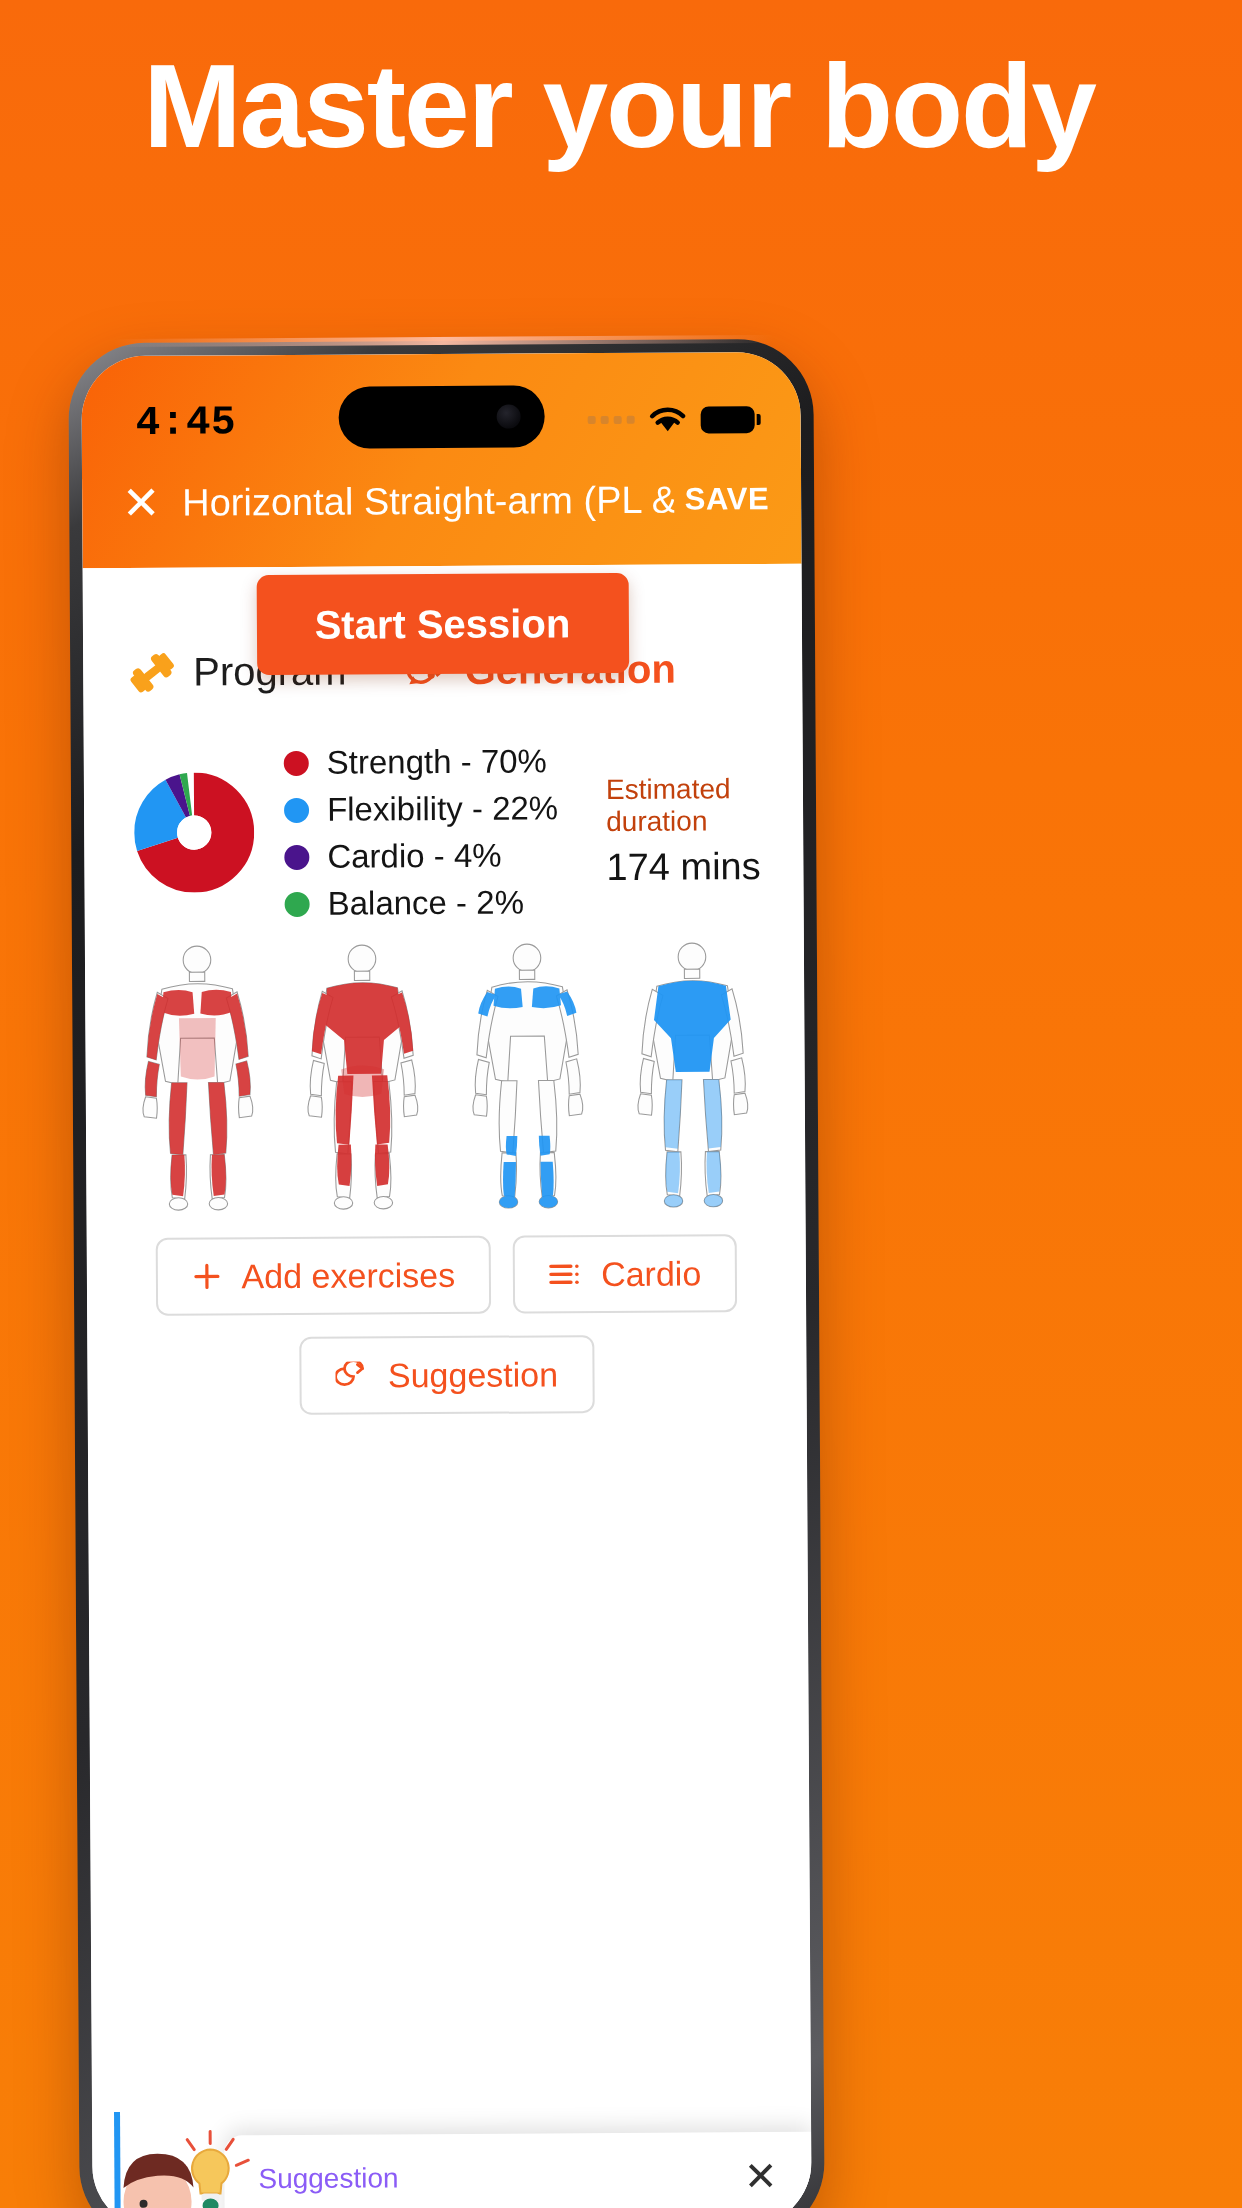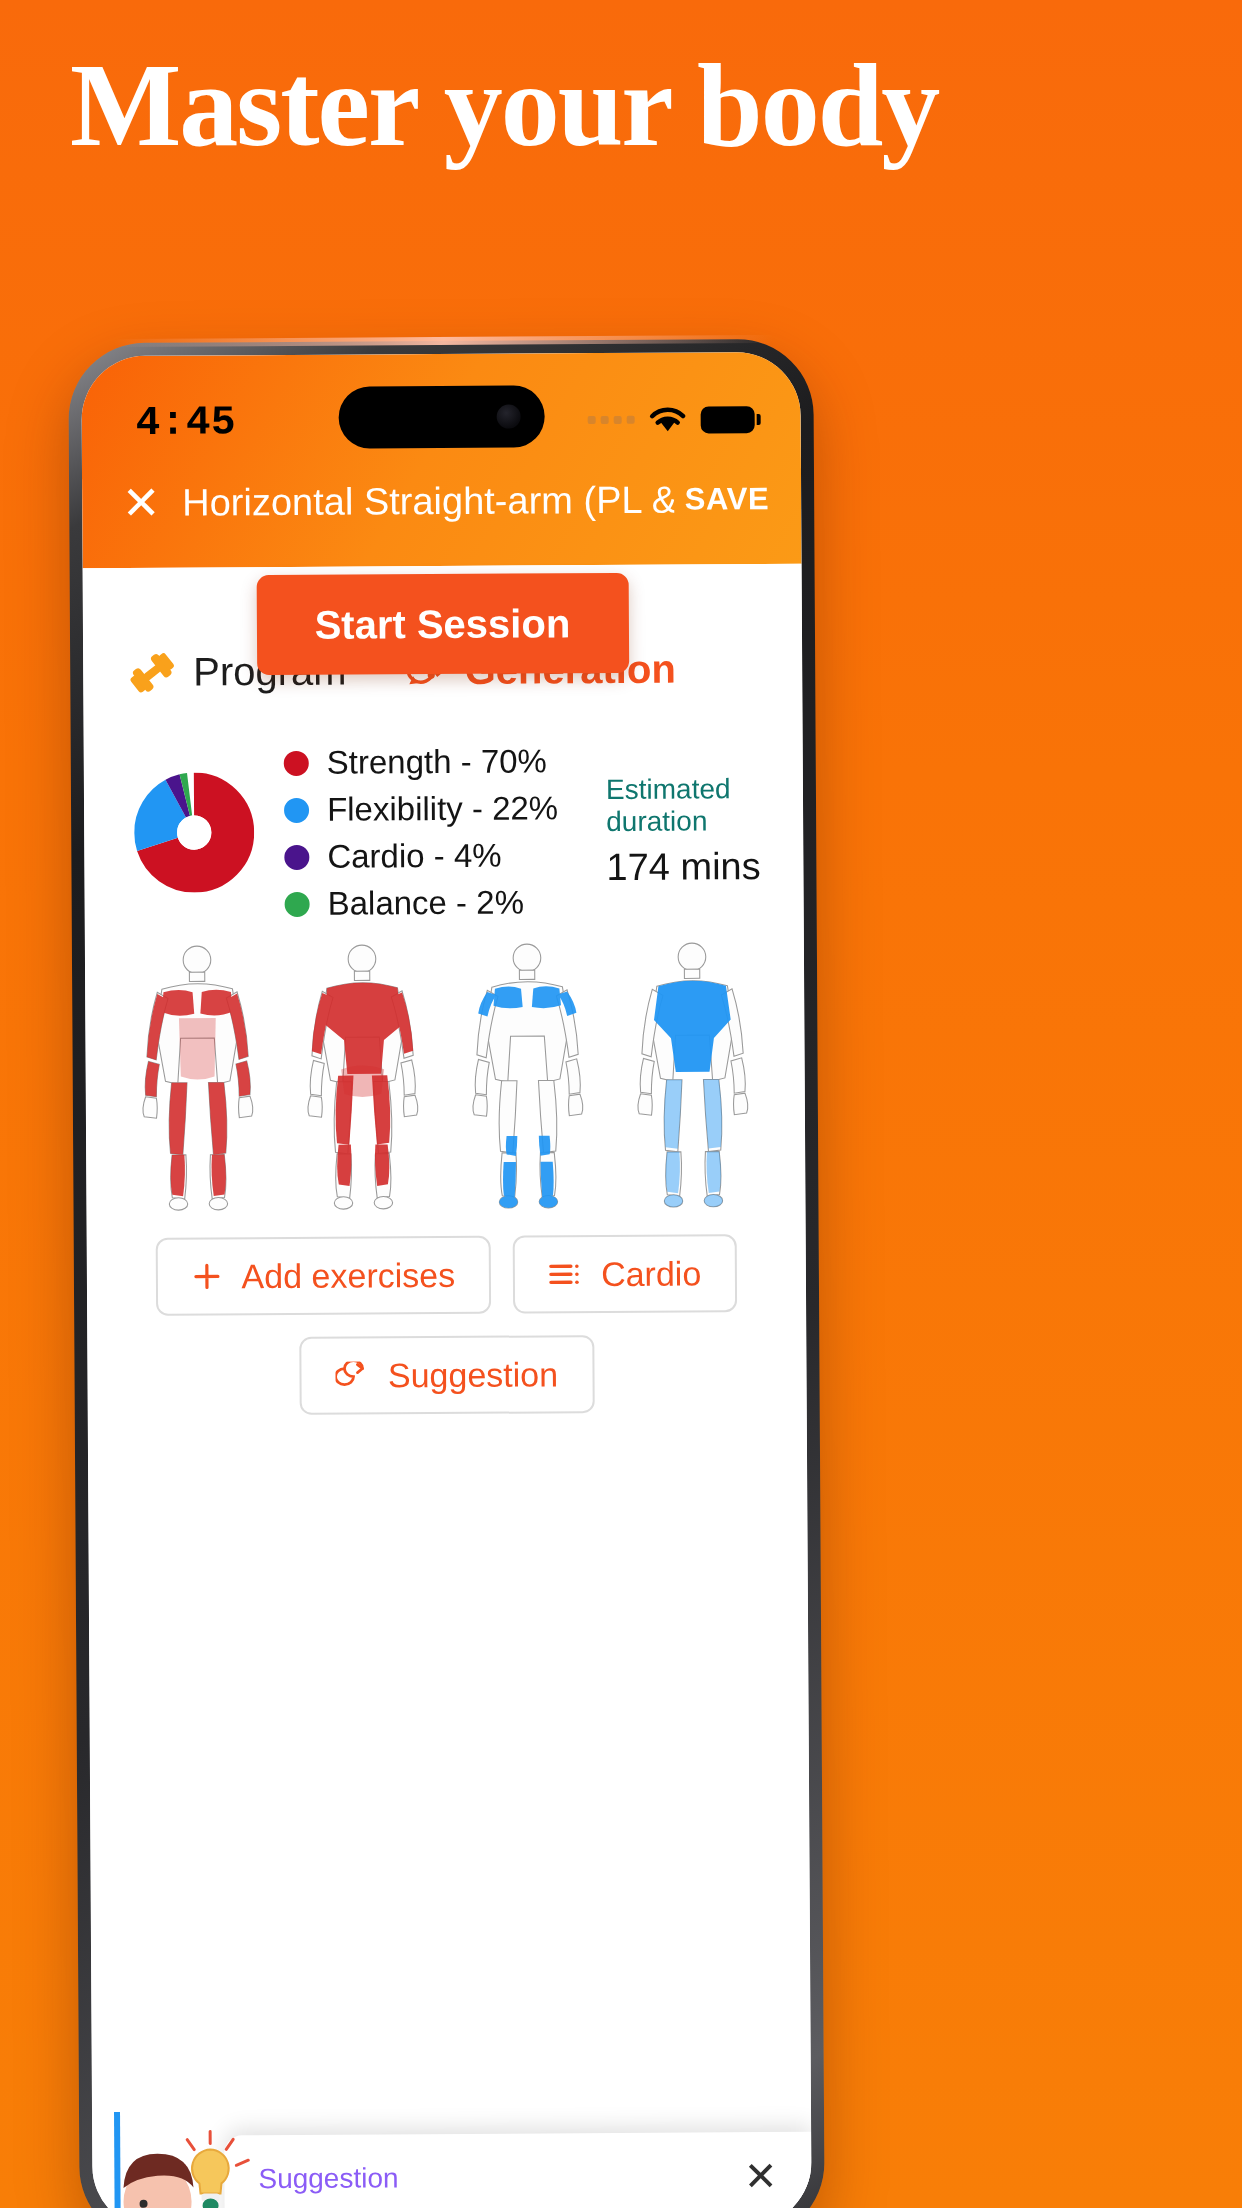--- a/index.html
+++ b/index.html
@@ -8,27 +8,28 @@
     font-family: "Liberation Sans", sans-serif;
     background: linear-gradient(180deg, #F96A0B 0%, #F97307 35%, #F87E07 100%);
     overflow: hidden;
     position: relative;
   }
 
   
   .headline {
     position: absolute;
     top: 38px; left: 0; right: 4px;
+    text-align: center;
     color: #FFFFFF;
     font-size: 118px;
     line-height: 136px;
     font-weight: 700;
     letter-spacing: -2px;
     padding: 0 70px;
-    font-family: Liberation Serif, serif;
+    font-family: Liberation Sans, sans-serif;
   }
 
   
   .phone {
     position: absolute;
     left: 74px;
     top: 341px;
     width: 745px;
     height: 1900px;
     border-radius: 76px;
@@ -180,21 +181,21 @@
     align-items: center;
     padding: 0 40px 0 50px;
     gap: 30px;
   }
   .donut-wrap { flex: 0 0 auto; width: 120px; }
   .legend { flex: 0 0 auto; display:flex; flex-direction:column; gap: 9px; }
   .legend-row { display:flex; align-items:center; gap: 18px; }
   .legend-dot { width: 25px; height: 25px; border-radius:50%; flex:0 0 auto;}
   .legend-text { font-size: 33px; color:#141414; white-space:nowrap; }
   .duration { flex: 1 1 auto; padding-left: 18px; }
-  .duration-label { font-size: 28px; color: #0f766e; margin-bottom: 8px; }
+  .duration-label { font-size: 28px; color: #c2410c; margin-bottom: 8px; }
   .duration-value { font-size: 38px; color:#141414; }
 
   
   .muscles {
     display: flex;
     justify-content: space-between;
     padding: 18px 34px 0 34px;
     gap: 8px;
   }
   .body-fig { width: 156px; height: 270px; }

